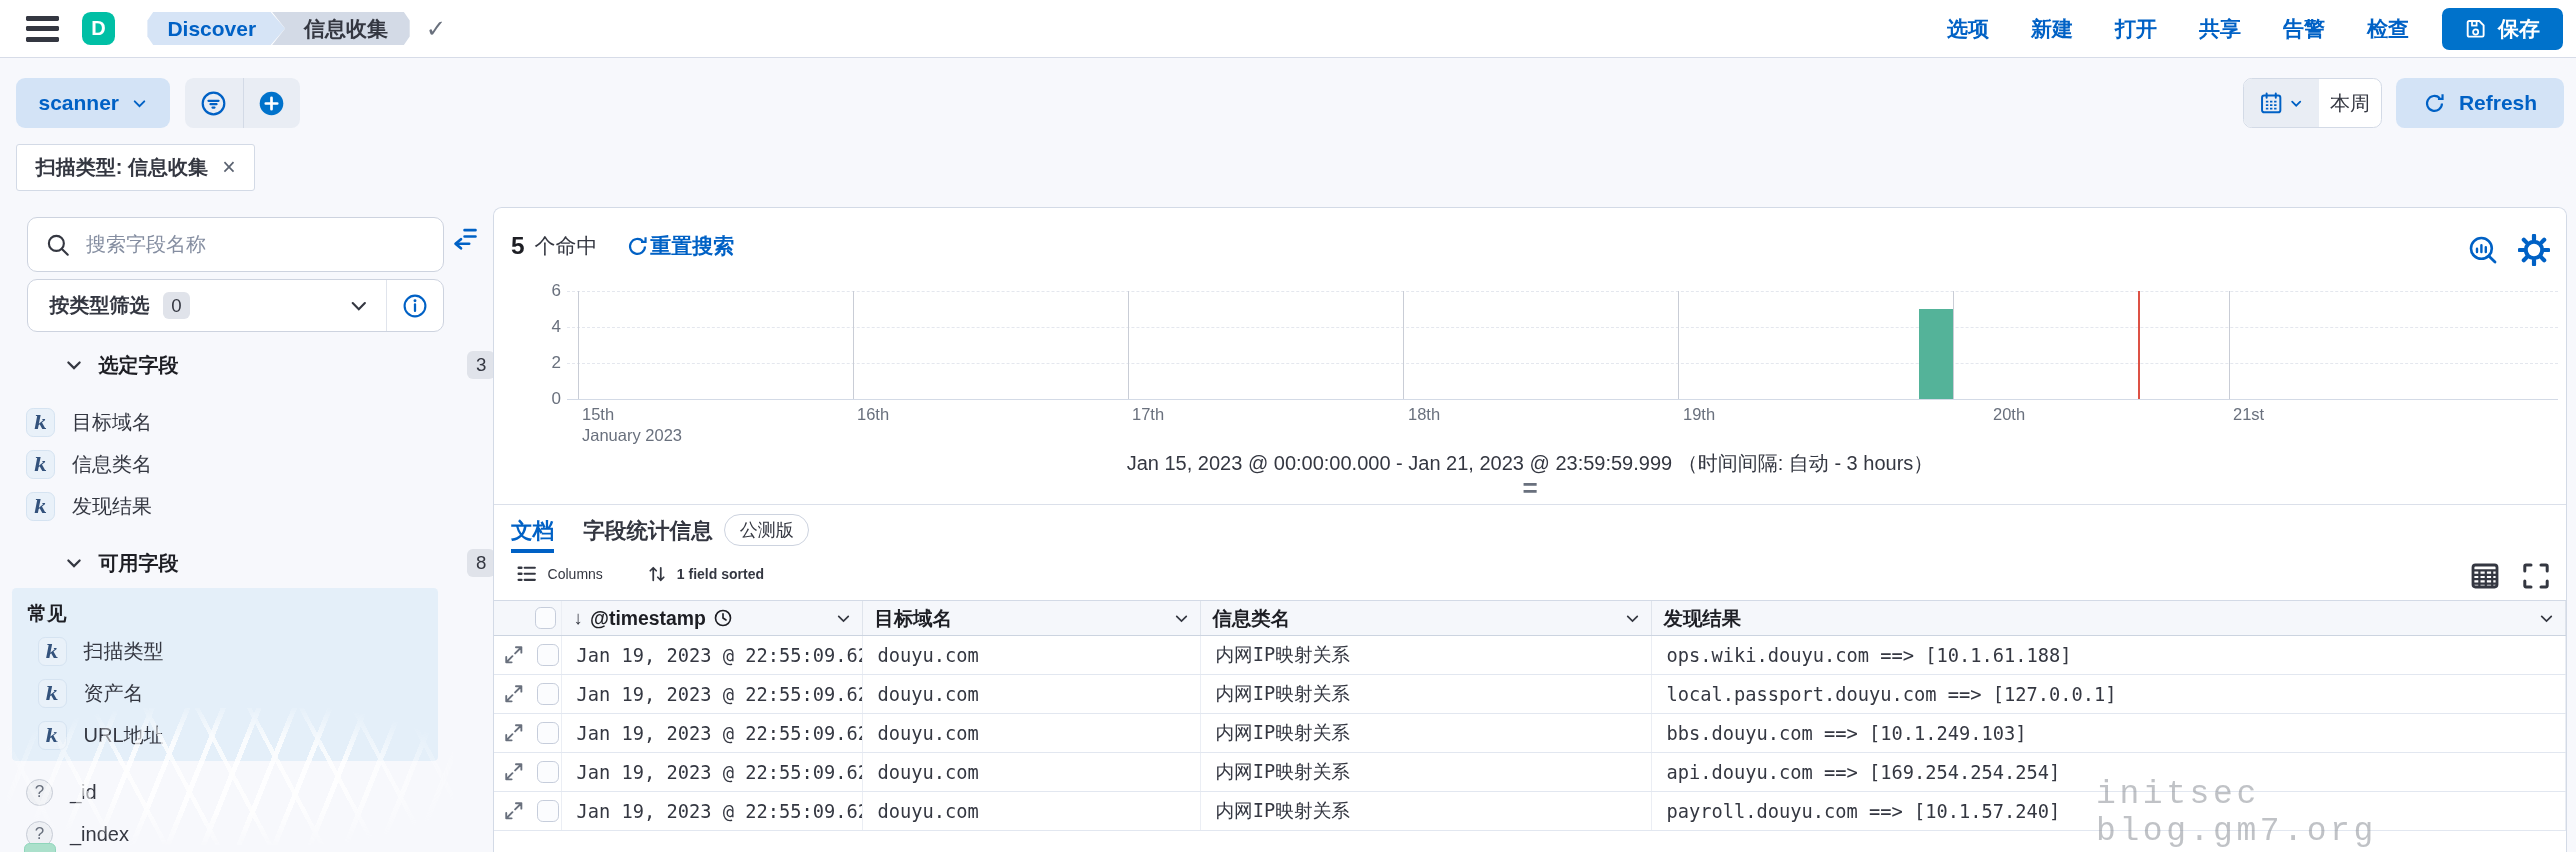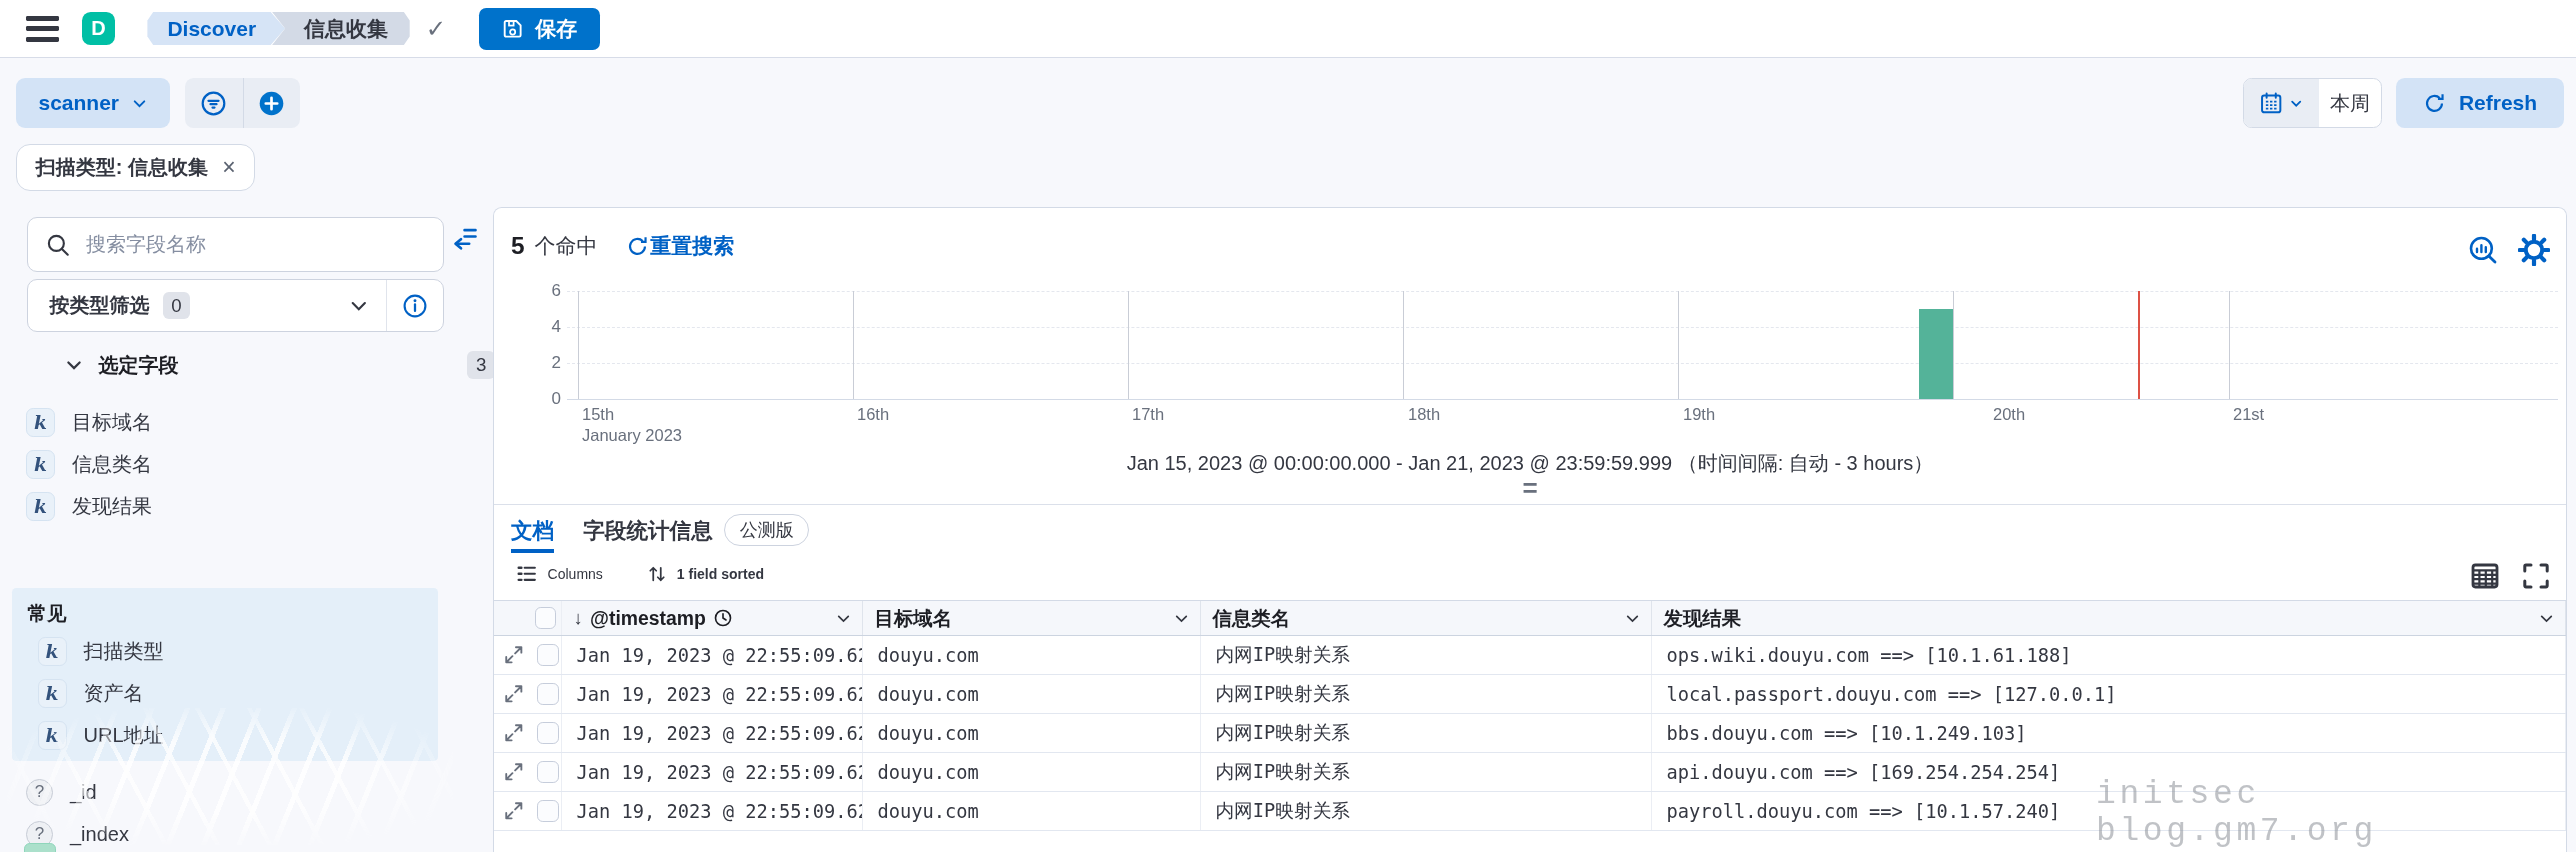--- a/index.html
+++ b/index.html
@@ -43,21 +43,21 @@
                      font-family:"Liberation Sans",sans-serif; color:#343741; background:transparent; }
   .searchbox input::placeholder, .fieldsearch input::placeholder { color:#8ب; color:#858e a1; color:#858ea1; }
   .datepicker { position:absolute; left:2243px; top:20px; width:139px; height:50px; border:1.4px solid #d3dae6;
                 border-radius:8.6px; display:flex; overflow:hidden; background:#fff; }
   .datepicker .calpart { width:75px; background:#e9edf4; display:flex; align-items:center; justify-content:center; gap:5.8px; cursor:pointer; }
   .datepicker .label { flex:1; display:flex; align-items:center; justify-content:center; font-size:20px; color:#343741; cursor:pointer; }
   .refreshbtn { position:absolute; left:2396px; top:20px; width:168px; height:50px; background:#d3e3f6; border:none;
                 border-radius:8.6px; color:#0061c5; font-size:21px; font-weight:700; display:flex;
                 align-items:center; justify-content:center; gap:13px; cursor:pointer; }
   .filterpill { position:absolute; left:16px; top:86px; height:47px; background:#fff; border:1.4px solid #d3dae6;
-                border-radius:14px; display:flex; align-items:center; padding:0 18.7px; gap:14.4px;
+                border-radius:3px; display:flex; align-items:center; padding:0 18.7px; gap:14.4px;
                 font-size:20px; font-weight:700; color:#343741; cursor:pointer; }
   .filterpill .x { font-weight:400; color:#5a6270; font-size:23px; }
 
   
   .sidebar { position:absolute; left:0; top:205px; width:483px; bottom:0; }
   .fieldsearch { position:absolute; left:27px; top:12.2px; width:417px; height:55px; background:#fff;
                  border:1.4px solid #cdd3df; border-radius:10px; display:flex; align-items:center; padding:0 17px; }
   .fieldsearch input { border:none; outline:none; flex:1; font-size:20px; margin-left:13px;
                        font-family:"Liberation Sans",sans-serif; color:#343741; background:transparent; }
   .collapse-ic { position:absolute; left:451px; top:17px; width:29px; height:29px; color:#0061c5; cursor:pointer; }
@@ -155,20 +155,28 @@
         <span></span>
         <span></span>
         <span></span>
       </button>
     <div class="logo">D</div>
     <nav class="crumbs">
       <div class="crumb app">Discover</div>
       <div class="crumb page">信息收集</div>
       <span class="check">✓</span>
     </nav>
+    <div class="topnav">
+        <a>选项</a>
+        <a>新建</a>
+        <a>打开</a>
+        <a>共享</a>
+        <a>告警</a>
+        <a>检查</a>
+      </div>
     <button class="savebtn">
       <span style="display:flex">
         <svg width="21.6" height="21.6" viewBox="0 0 16 16">
             <path d="M3 2.2h7.6L13.8 5.4v7.4a1 1 0 0 1-1 1H3a1 1 0 0 1-1-1V3.2a1 1 0 0 1 1-1z" fill="none" stroke="#fff" stroke-width="1.4"></path>
             <rect x="5.2" y="2.4" width="3.4" height="3.2" fill="none" stroke="#fff" stroke-width="1.3"></rect>
             <circle cx="7.9" cy="10.4" r="1.9" fill="none" stroke="#fff" stroke-width="1.3"></circle>
           </svg>
       </span>
       <span>保存</span>
     </button>
@@ -278,20 +286,27 @@
         <div class="field-item">
           <span class="fbadge-k">k</span>
           <span class="fname">信息类名</span>
         </div>
         <div class="field-item">
           <span class="fbadge-k">k</span>
           <span class="fname">发现结果</span>
         </div>
       </div>
 
+    <div class="sec-head" style="top:340px;height:36px">
+      <svg class="chev" style="width:20px;height:20px;color:#343741" viewBox="0 0 16 16">
+          <path d="M3.5 6l4.5 4.5L12.5 6" fill="none" stroke="currentColor" stroke-width="1.8" stroke-linecap="round"></path>
+        </svg>
+      <span class="lbl">可用字段</span>
+      <span class="badge cnt">8</span>
+    </div>
     <div class="commonbox">
       <span class="gname">常见</span>
       <div class="abs" style="left:0;top:42px;width:426px" id="popular-fields">
           <div class="field-item">
             <span class="fbadge-k">k</span>
             <span class="fname">扫描类型</span>
           </div>
           <div class="field-item">
             <span class="fbadge-k">k</span>
             <span class="fname">资产名</span>

